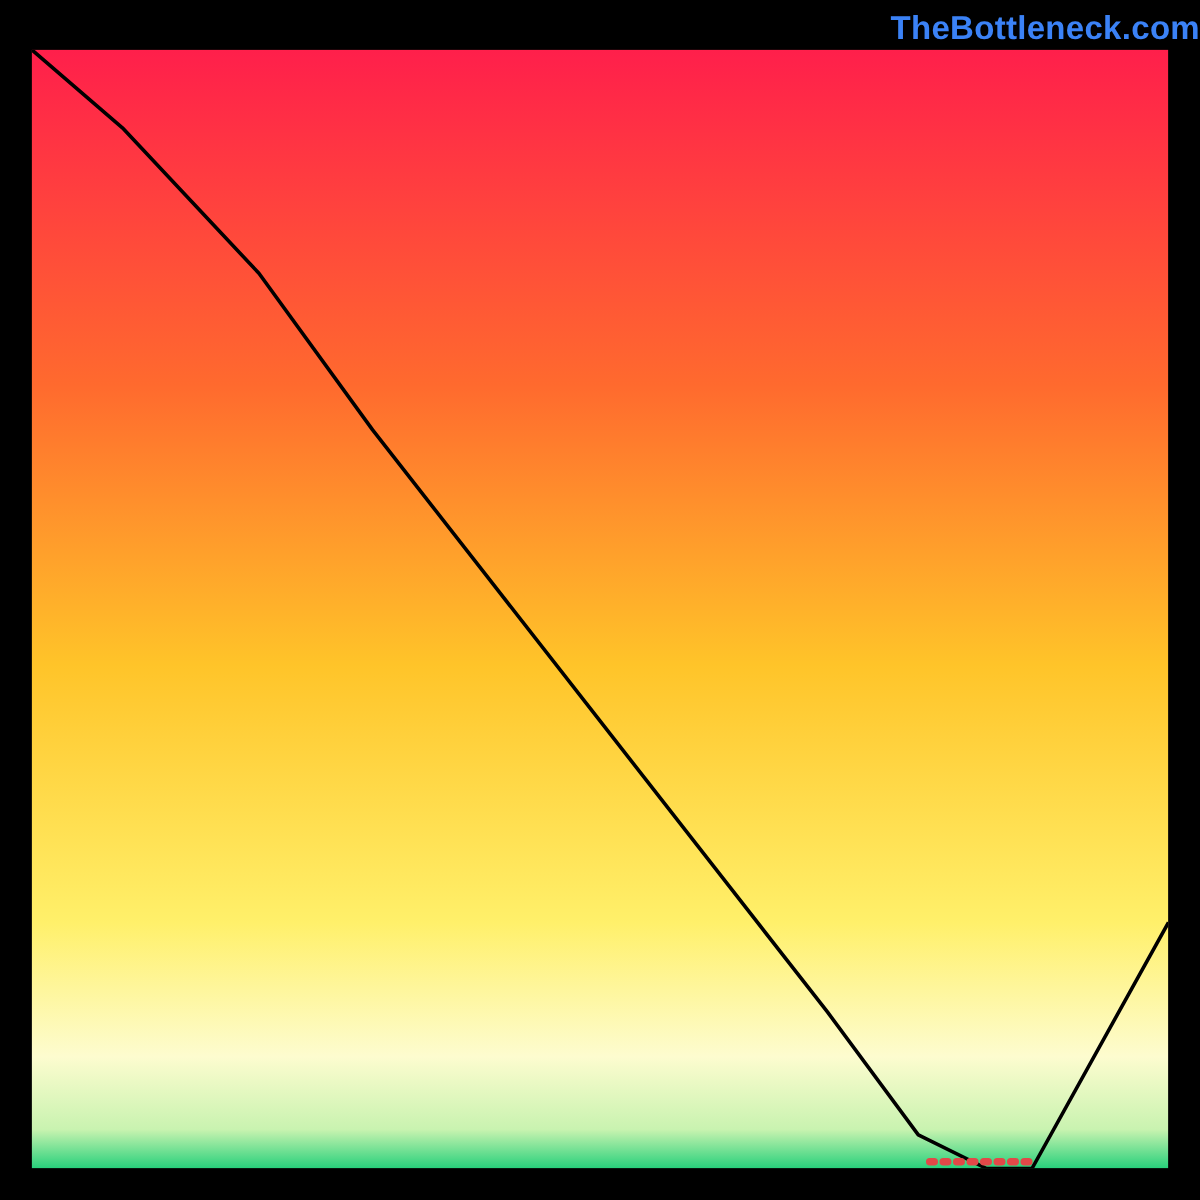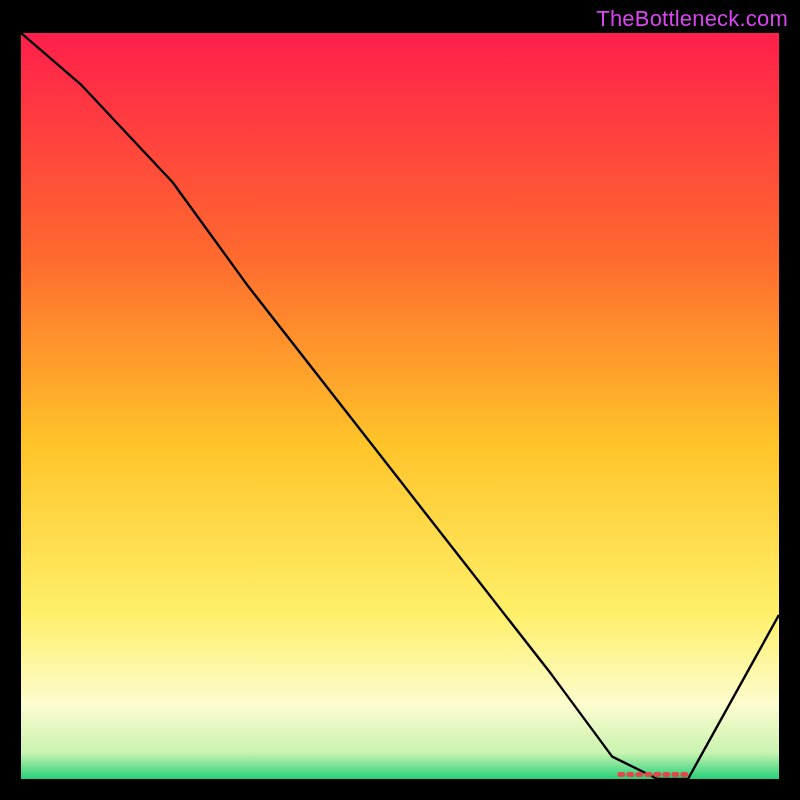--- a/index.html
+++ b/index.html
@@ -12,24 +12,24 @@
     overflow: hidden;
   }
   .stage {
     position: relative;
     width: 800px;
     height: 800px;
   }
   .watermark {
     position: absolute;
     top: 6px;
-    right: 12px;
-    color: #d946ef;
+    right: 0;
+    color: #3b82f6;
     font-size: 22px;
-    font-weight: 400;
+    font-weight: 700;
     letter-spacing: 0.2px;
     user-select: none;
   }
   .plot-frame {
     position: absolute;
     left: 18px;
     top: 30px;
     width: 764px;
     height: 752px;
     border: 3px solid #000;

